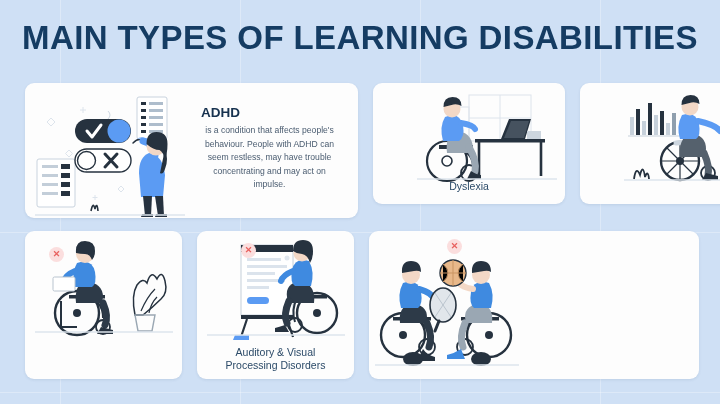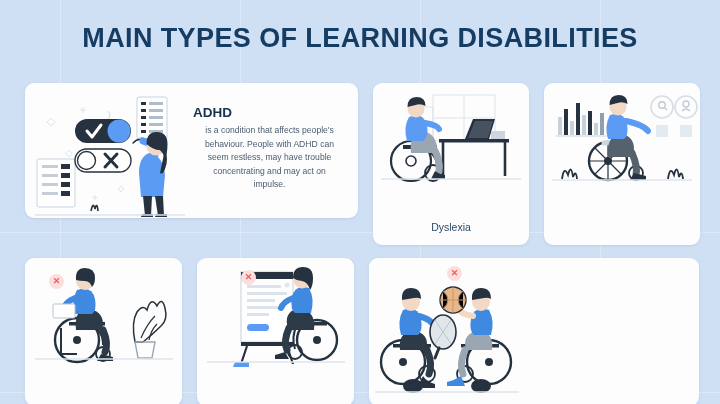--- a/index.html
+++ b/index.html
@@ -13,49 +13,49 @@
   .bg-grid{position:absolute;inset:0;pointer-events:none;}
   .bg-grid i{position:absolute;background:rgba(255,255,255,.30);}
   .bg-grid i.v{top:0;bottom:0;width:1px;}
   .bg-grid i.h{left:0;right:0;height:1px;}
 
   .page{position:absolute;inset:0;}
 
   .title{
     position:absolute;left:0;right:0;top:22px;
     text-align:center;
-    font-size:27px;line-height:32px;
+    font-size:33px;line-height:32px;
     font-weight:700;letter-spacing:.4px;
     color:#153c63;
     font-family:"Liberation Sans", sans-serif;
     white-space:nowrap;
   }
 
   .grid{
     position:absolute;left:25px;top:83px;width:675px;
   }
   .row{display:flex;gap:15px;}
   .row.r2{margin-top:13px;}
 
   .card{
     background:#fdfdfd;
     border-radius:9px;
     box-shadow:0 1px 3px rgba(30,60,100,.10);
     position:relative;
     overflow:hidden;
   }
   .card.wide{flex:0 0 333px;height:135px;display:flex;align-items:center;}
-  .card.sq{flex:0 0 156px;height:162px;display:flex;flex-direction:column;align-items:center;justify-content:flex-start;}
+  .card.sq{flex:0 0 156px;height:121px;display:flex;flex-direction:column;align-items:center;justify-content:flex-start;padding-left:36px;}
   .card.wide2{flex:0 0 330px;height:148px;display:flex;align-items:center;}
   .card.sq2{flex:0 0 157px;height:148px;display:flex;flex-direction:column;align-items:center;justify-content:flex-start;}
 
   .art{position:relative;flex:0 0 auto;}
   .txt{padding-right:12px;}
   .card-title{
-    font-size:13.5px;font-weight:700;color:#17324f;margin:0 0 4px 0;
+    font-size:13.5px;font-weight:700;color:#17324f;margin:0 0 4px 8px;
   }
   .card-body{
     font-size:8.6px;line-height:13.4px;color:#4a5c70;margin:4px;
     max-width:172px;
     text-align:center;
   }
   .label{
     font-size:10.5px;color:#2b4a68;text-align:center;line-height:13px;
     position:absolute;left:0;right:0;bottom:11px;
   }
@@ -332,20 +332,24 @@
             <path d="M104 50 q-16 2 -14 16 l1 6 h26 q2 -18 -13 -22z" fill="#2d3a48"></path>
             <path d="M112 30 q-14 -4 -17 9 q-2 13 3 16 h16 q4 -14 -2 -25z" fill="#3f8ae0"></path>
             <circle cx="105" cy="22" r="8.5" fill="#f3d8c6"></circle>
             <path d="M96 20 q0 -11 10 -11 q10 0 10 11 q0 8 -3 12 q-2 -8 -8 -9 q-5 0 -9 -3z" class="dark"></path>
             <path d="M96 40 q-10 4 -12 10" stroke="#3f8ae0" stroke-width="6" fill="none" stroke-linecap="round"></path>
             <path d="M92 70 q-6 14 -2 22" stroke="#2d3a48" stroke-width="7" fill="none" stroke-linecap="round"></path>
             <path d="M88 94 q-6 2 -10 3 v4 h14z" class="dark"></path>
           </g>
           <path d="M10 104 h138" stroke="#dde4ec" stroke-width="1.4"></path>
         </svg>
+        <div class="label two">
+          <span>Auditory &amp; Visual</span><br>
+          <span>Processing Disorders</span>
+        </div>
       </div>
 
       <div class="card wide2">
         <div class="art">
           <div class="xbadge" style="left:78px;top:8px">✕</div>
           <svg width="155" height="148" viewBox="0 0 155 148">
 
             <g>
               <circle cx="34" cy="104" r="22" fill="none" stroke="#26323f" stroke-width="2.4"></circle>
               <circle cx="34" cy="104" r="4" class="dark"></circle>

